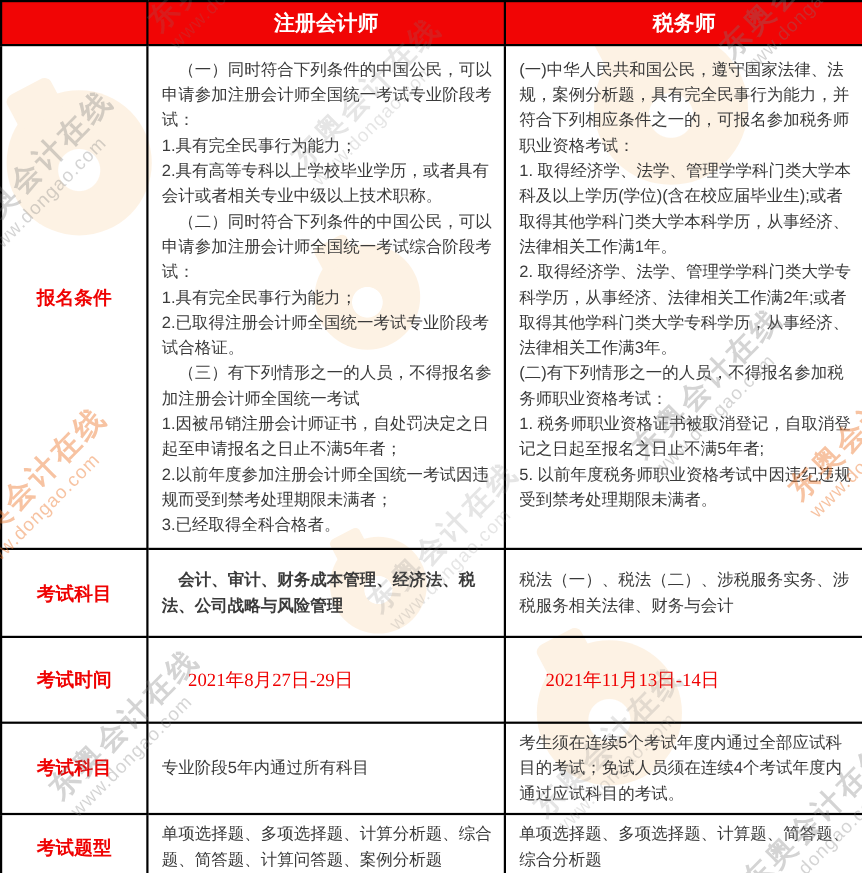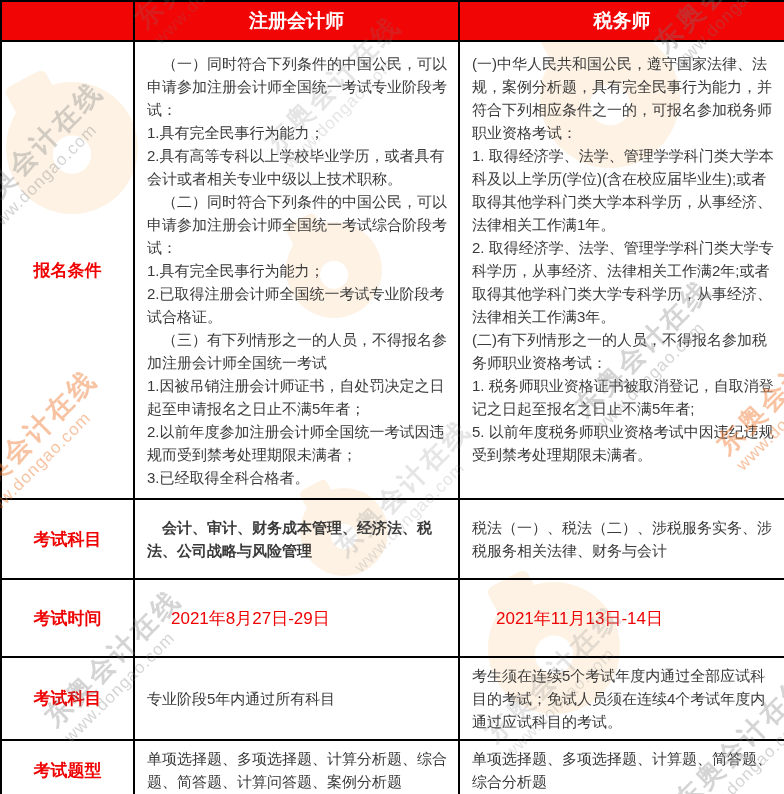--- a/index.html
+++ b/index.html
@@ -133,21 +133,21 @@
             <div class="para">(二)有下列情形之一的人员，不得报名参加税务师职业资格考试：</div>
             <div class="para">1. 税务师职业资格证书被取消登记，自取消登记之日起至报名之日止不满5年者;</div>
             <div class="para">5. 以前年度税务师职业资格考试中因违纪违规受到禁考处理期限未满者。</div>
           </td>
       </tr>
       <tr style="height:80px;">
         <td class="row-label">考试科目</td>
         <td class="cell indent-first">会计、审计、财务成本管理、经济法、税法、公司战略与风险管理</td>
         <td class="cell">税法（一）、税法（二）、涉税服务实务、涉税服务相关法律、财务与会计</td>
       </tr>
-      <tr style="height:78px;">
+      <tr style="height:78px;font-family:Liberation Serif, serif;">
         <td class="row-label">考试时间</td>
         <td class="cell date-cell">2021年8月27日-29日</td>
         <td class="cell date-cell">2021年11月13日-14日</td>
       </tr>
       <tr style="height:68px;">
         <td class="row-label">考试科目</td>
         <td class="cell">专业阶段5年内通过所有科目</td>
         <td class="cell">考生须在连续5个考试年度内通过全部应试科目的考试；免试人员须在连续4个考试年度内通过应试科目的考试。</td>
       </tr>
       <tr style="height:60px;">

